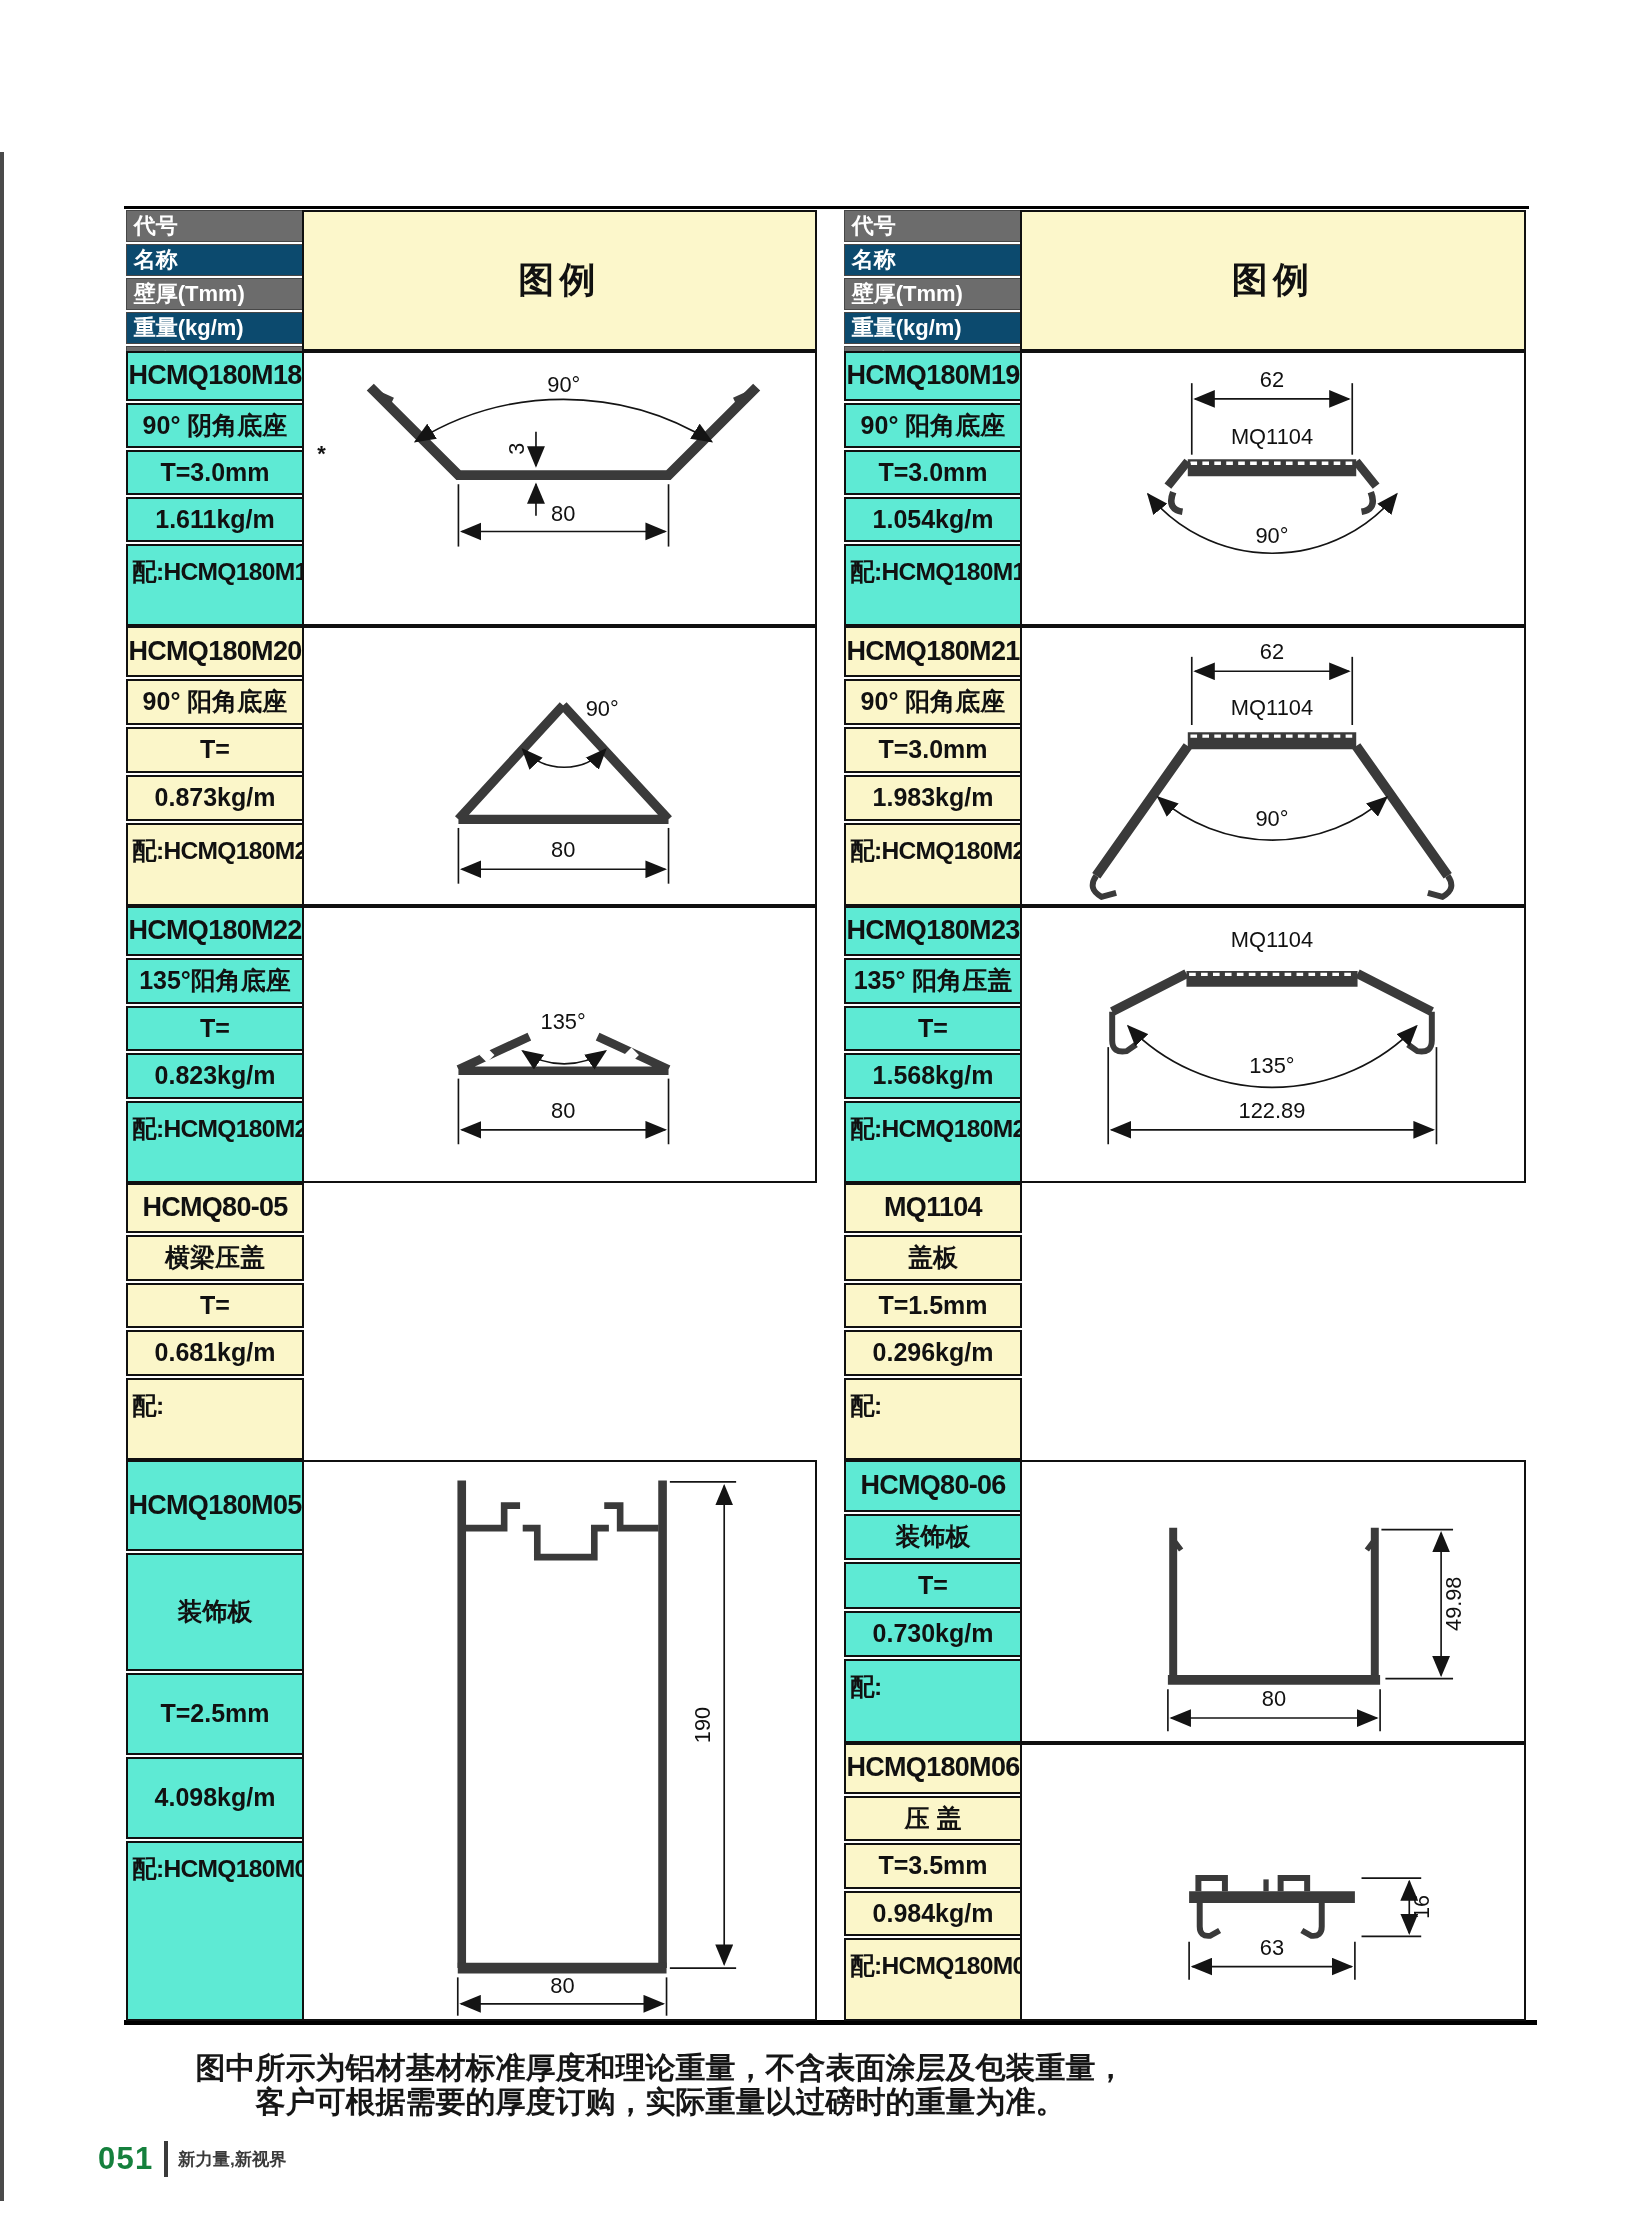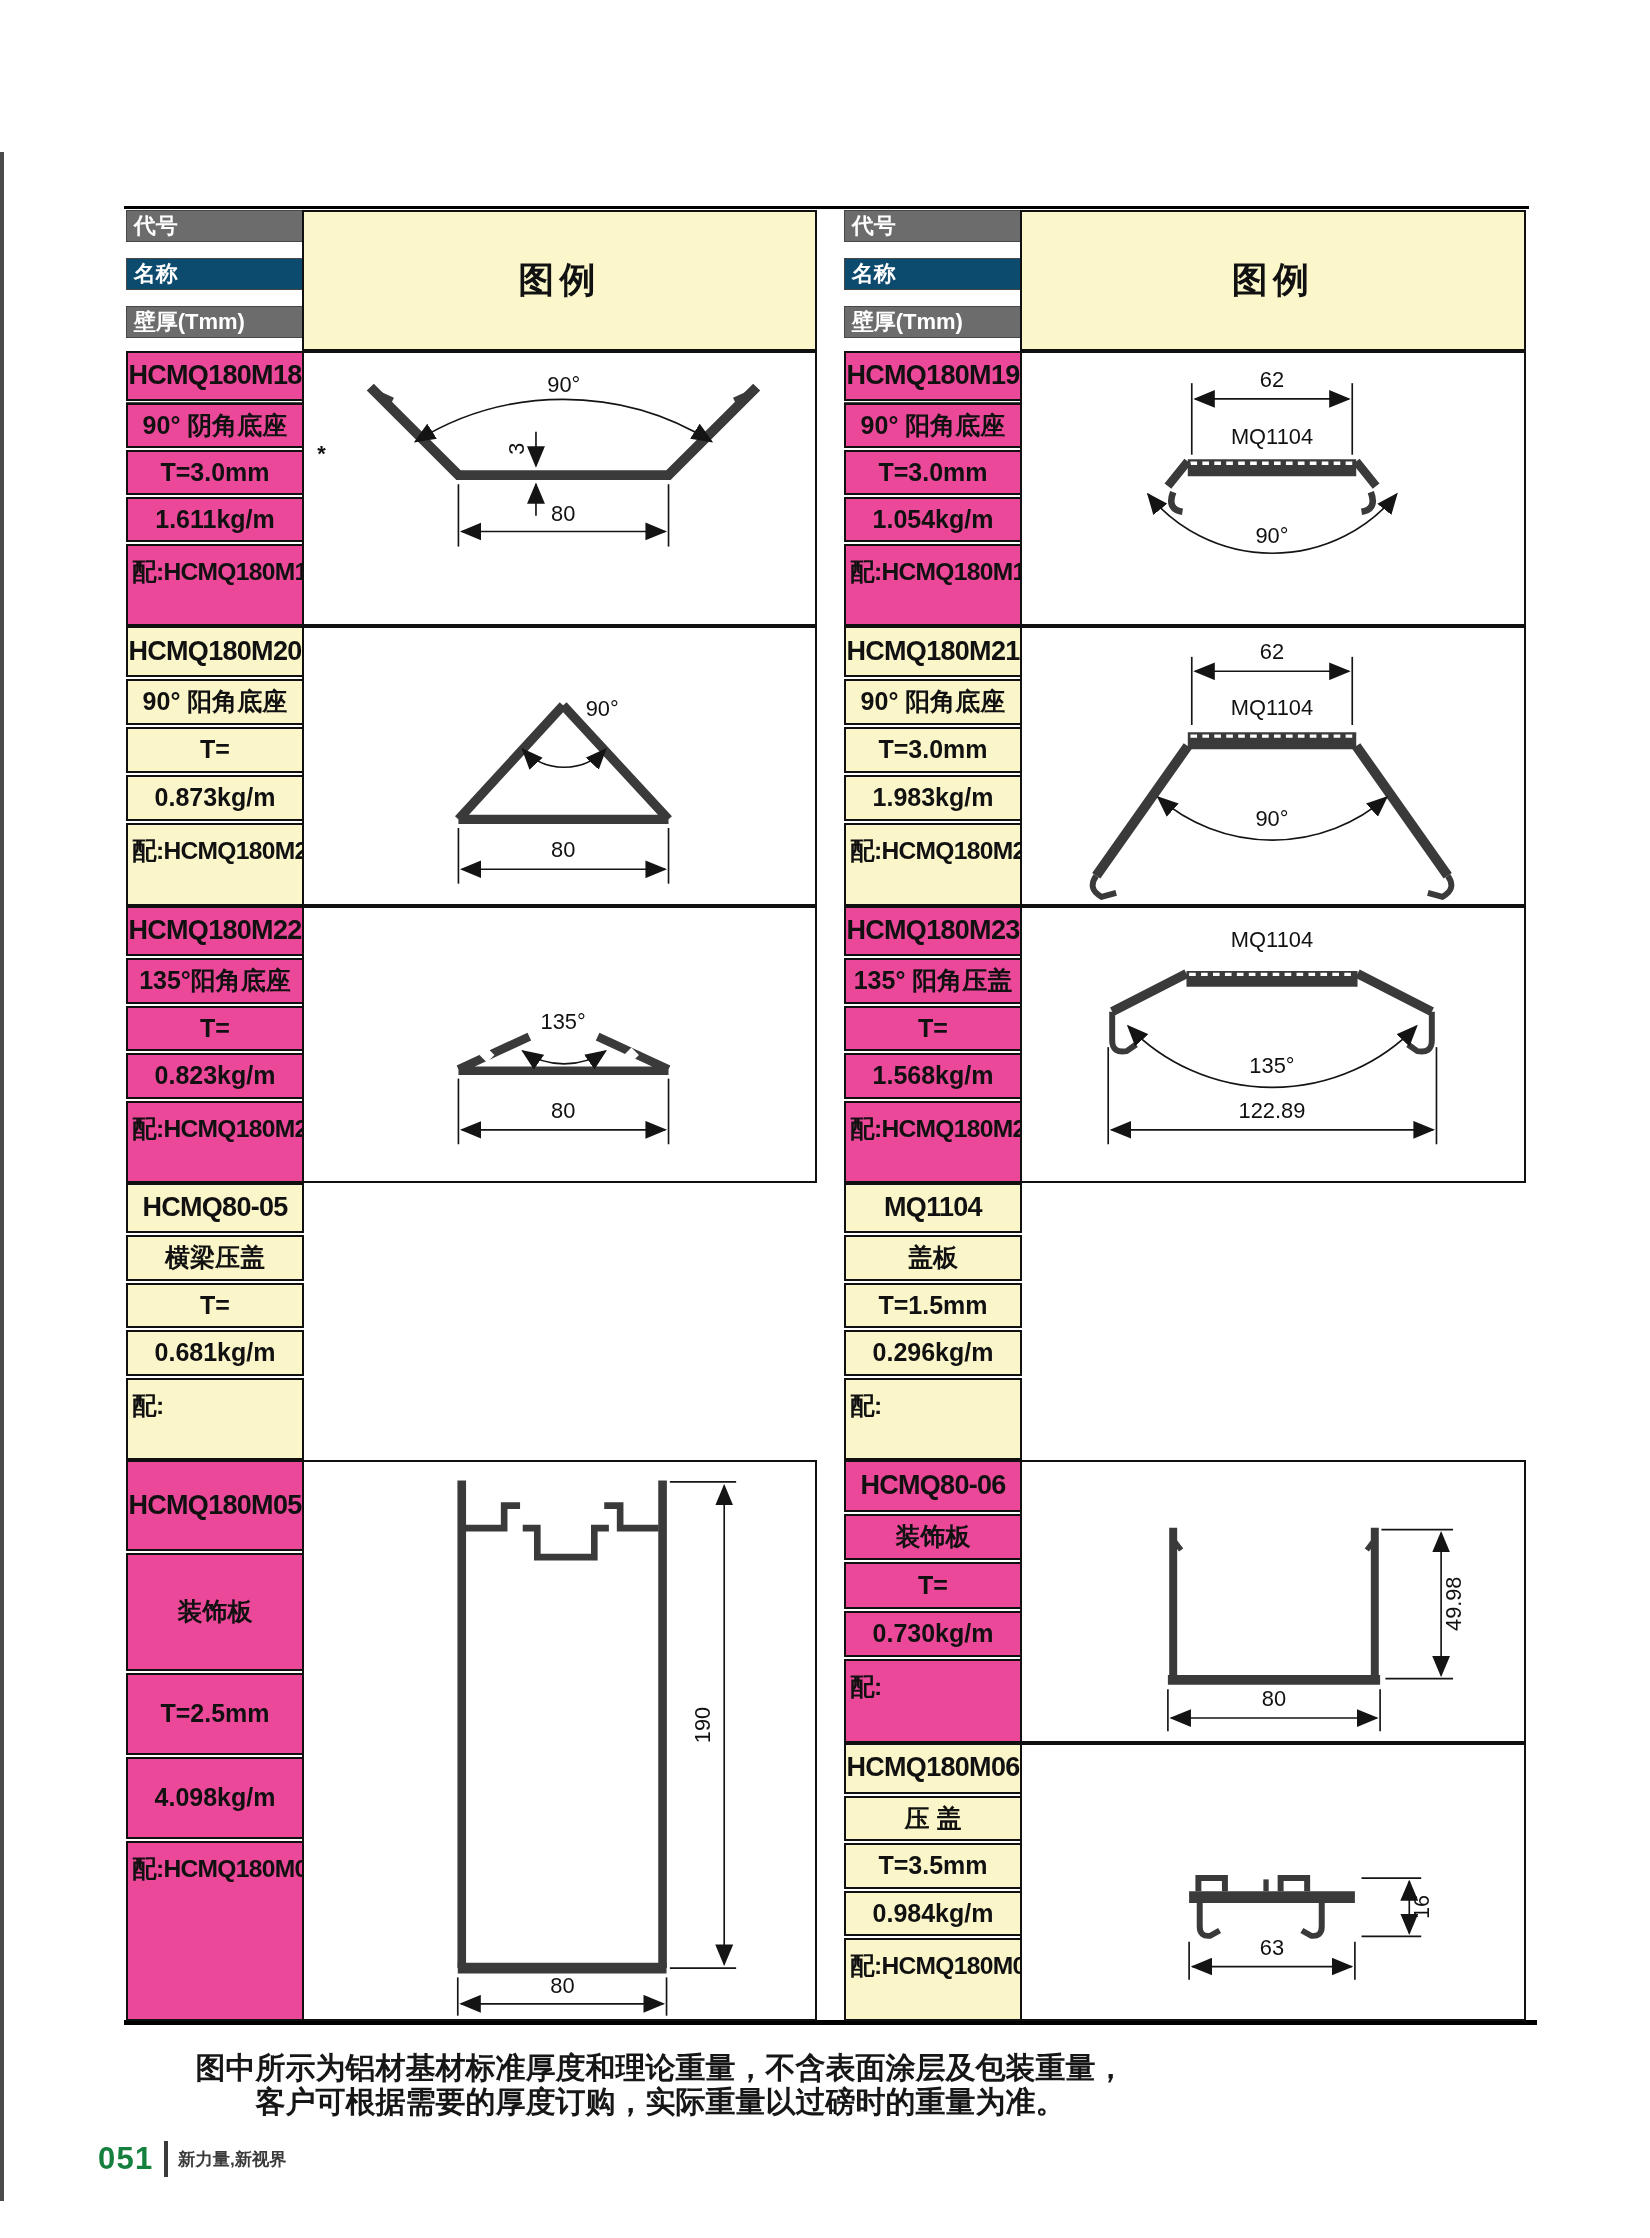--- a/index.html
+++ b/index.html
@@ -1,26 +1,26 @@
 <!DOCTYPE html>
 <html style="font-size:10.6px"><head>
 <meta charset="utf-8">
 <style>
   *{margin:0;padding:0;box-sizing:border-box}
   html,body{background:#ffffff}
   body{width:1651px;height:2239px;position:relative;font-family:"Liberation Sans","DejaVu Sans",sans-serif;color:#111;overflow:hidden}
   .bleed{position:absolute;left:0;top:152px;width:4px;height:2049px;background:#4a4a4a}
   .rule{position:absolute;background:#000}
-  .hdrcol{position:absolute;display:flex;flex-direction:column;gap:16px}
+  .hdrcol{position:absolute;display:flex;flex-direction:column;gap:2px}
   .hcell{flex:1;background:#6c6c6c;border:1.3px solid #474747;color:#fff;font-weight:bold;font-size:22px;display:flex;align-items:center;padding-left:6.7px}
   .hcell.lt{background:#0c4a6e}
   .legend{position:absolute;background:#fcf7cb;border:2px solid #101010;display:flex;align-items:center;justify-content:center;font-weight:bold;font-size:36px;letter-spacing:5.3px}
   .block{position:absolute;display:flex}
   .info{width:178px;display:flex;flex-direction:column;gap:2px}
-  .icell{border:2px solid #101010;background:#ec4899;display:flex;align-items:center;justify-content:center;font-weight:bold;font-size:25px;flex:1;text-align:center;line-height:1.1}
+  .icell{border:2px solid #101010;background:#5eead4;display:flex;align-items:center;justify-content:center;font-weight:bold;font-size:25px;flex:1;text-align:center;line-height:1.1}
   .yellow .icell{background:#fbf6c9}
   .icell.code{font-size:27px;flex:1.12;letter-spacing:-0.7px}
   .icell.match{flex:1.6;justify-content:flex-start;align-items:flex-start;padding:12px 2.7px 0 4px;font-size:24.6px;text-align:left;letter-spacing:-0.7px}
   .tall .icell.name{flex:1.45}
   .tall .icell.match{flex:2.1}
   .dia{flex:1;margin-left:-2px;border:2px solid #101010;background:#fff;position:relative}
   .dia svg{position:absolute;left:0;top:0;width:100%;height:100%}
   svg text{fill:#111;font-size:33px;font-family:"Liberation Sans","DejaVu Sans",sans-serif}
   .prof{stroke:#3a3a3a;fill:none}
   .dim{stroke:#141414;stroke-width:2.5;fill:none}

